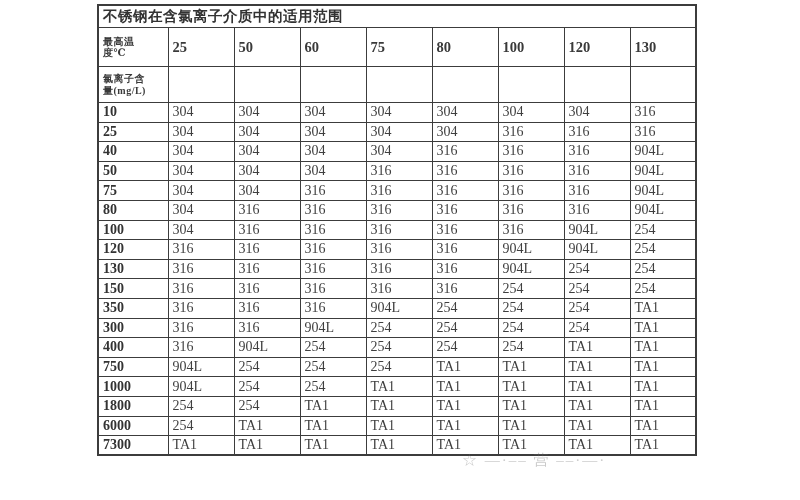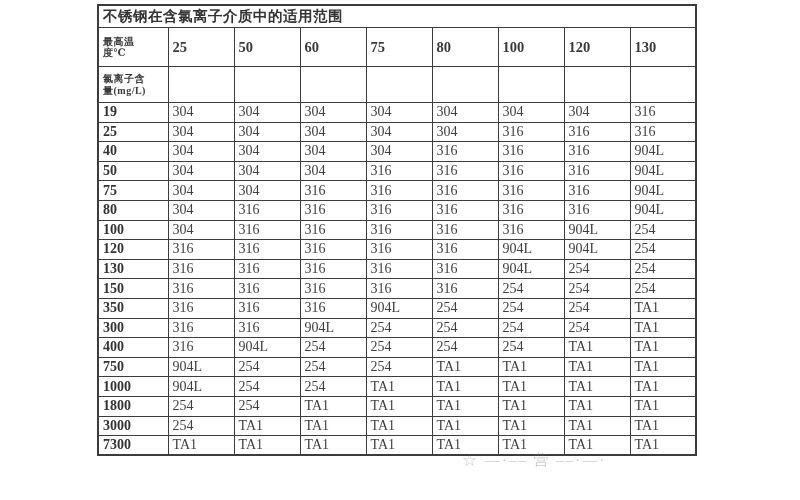--- a/index.html
+++ b/index.html
@@ -128,21 +128,21 @@
         <th></th>
         <th></th>
         <th></th>
         <th></th>
         <th></th>
         <th></th>
       </tr>
     </thead>
     <tbody>
         <tr>
-          <th>19</th>
+          <th>10</th>
           <td>304</td>
           <td>304</td>
           <td>304</td>
           <td>304</td>
           <td>304</td>
           <td>304</td>
           <td>304</td>
           <td>316</td>
         </tr>
         <tr>
@@ -304,21 +304,21 @@
           <td>254</td>
           <td>254</td>
           <td>TA1</td>
           <td>TA1</td>
           <td>TA1</td>
           <td>TA1</td>
           <td>TA1</td>
           <td>TA1</td>
         </tr>
         <tr>
-          <th>3000</th>
+          <th>6000</th>
           <td>254</td>
           <td>TA1</td>
           <td>TA1</td>
           <td>TA1</td>
           <td>TA1</td>
           <td>TA1</td>
           <td>TA1</td>
           <td>TA1</td>
         </tr>
         <tr>

